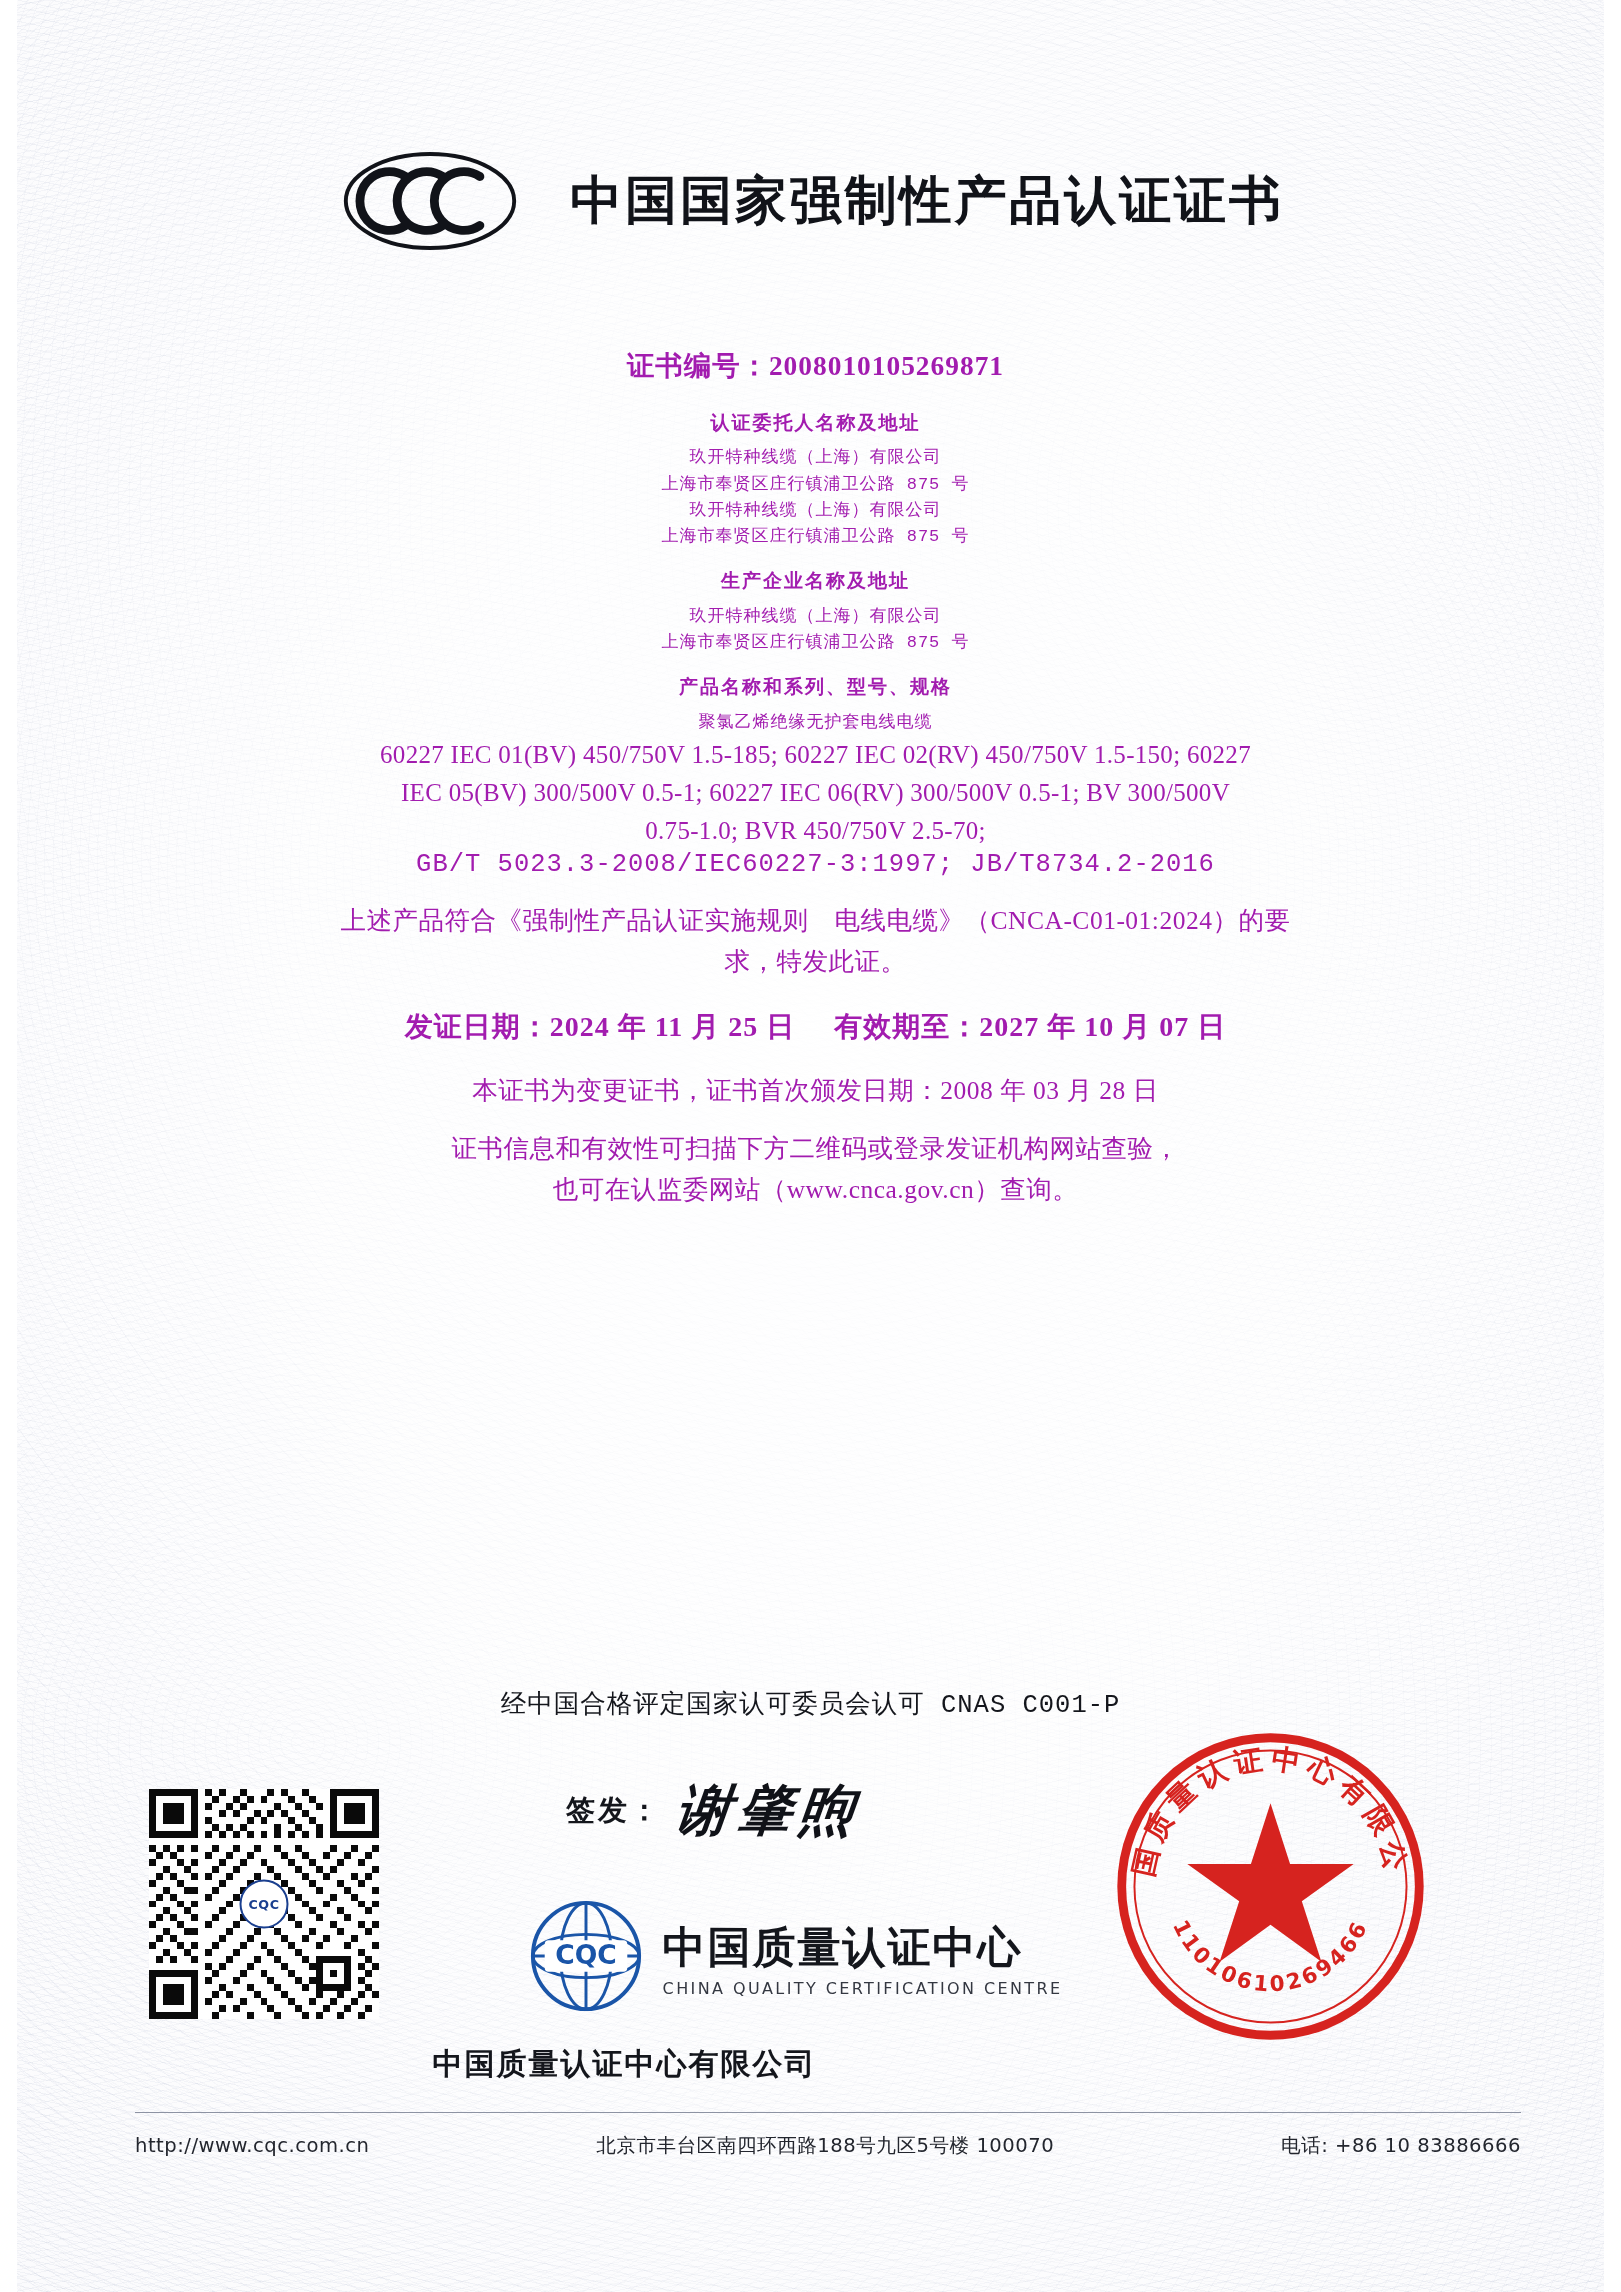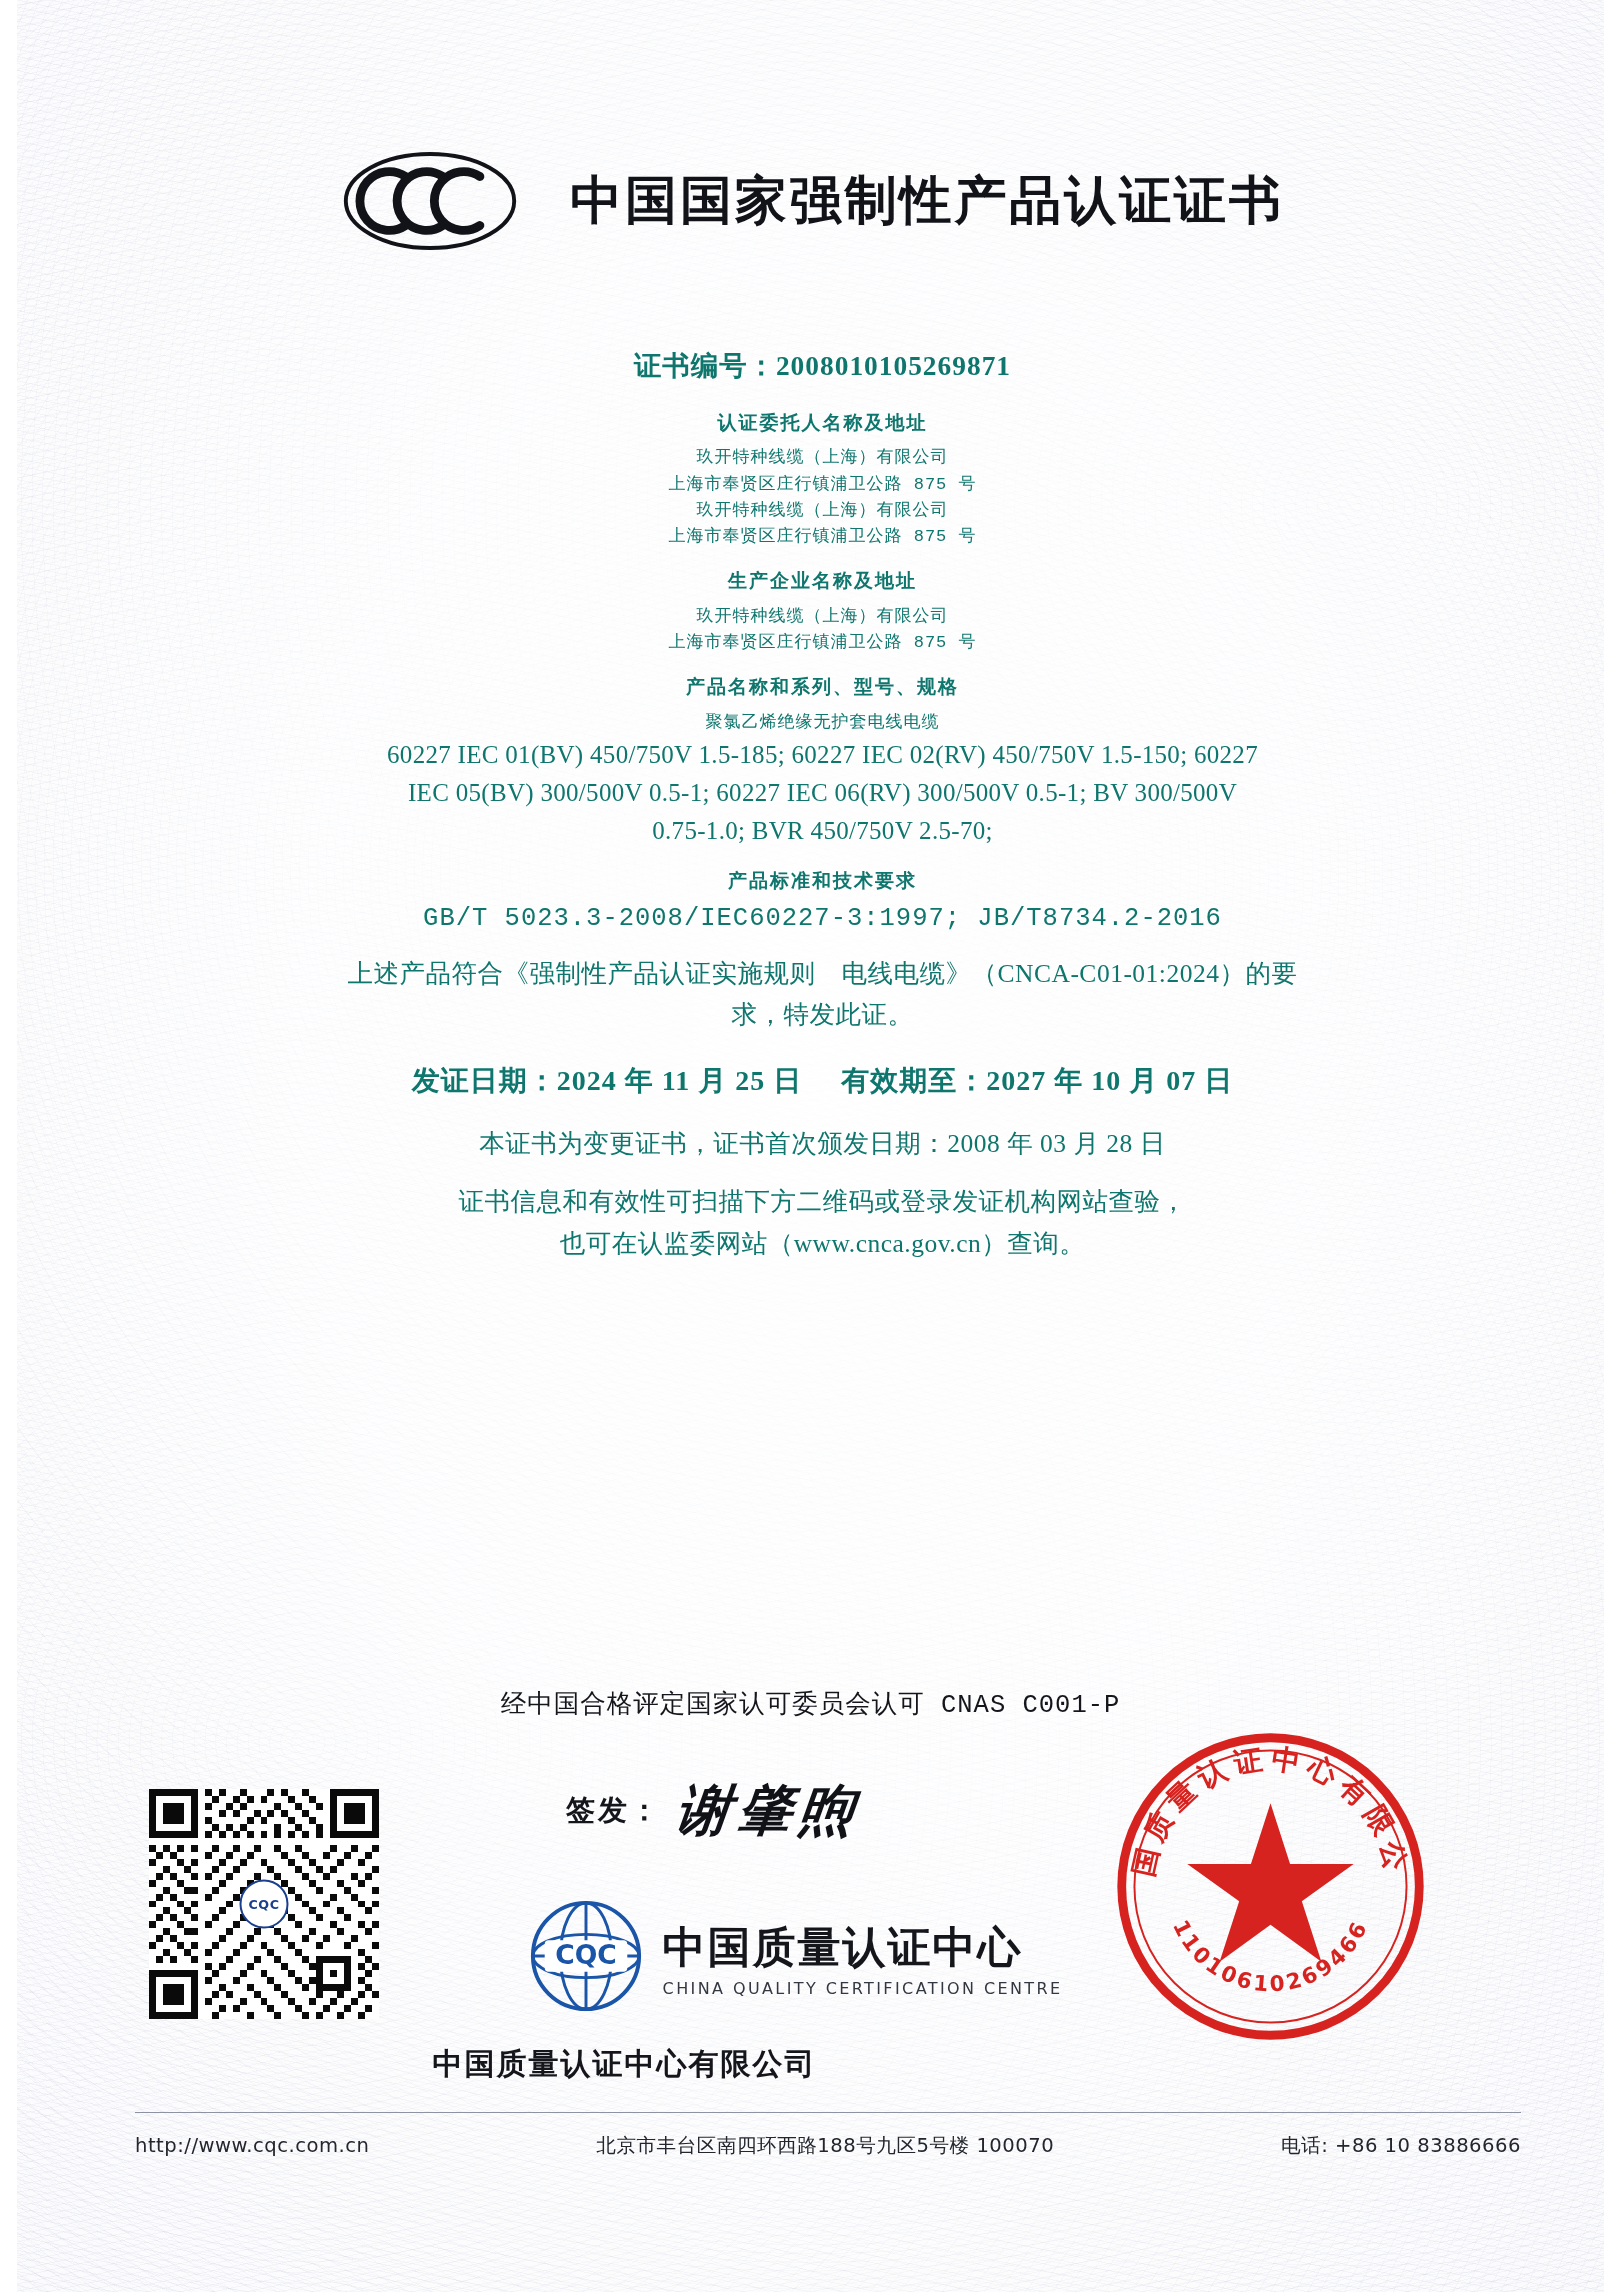--- a/index.html
+++ b/index.html
@@ -66,24 +66,24 @@
     font-weight: bold;
     letter-spacing: 2.9px;
     color: #111319;
     white-space: nowrap;
   }
 
   
   .body-wrap {
     position: absolute;
     top: 348px;
-    left: 12px;
+    left: 5px;
     width: 100%;
     text-align: center;
-    color: #0f766e;
+    color: #a21caf;
   }
   .cert-no {
     font-size: 27.4px;
     font-weight: bold;
     letter-spacing: 1px;
     margin-bottom: 25.5px;
   }
   .sec-head {
     font-size: 19px;
     font-weight: bold;
@@ -311,21 +311,20 @@
       <div class="sec-head">生产企业名称及地址</div>
       <div class="sec-line">玖开特种线缆（上海）有限公司</div>
       <div class="sec-line">上海市奉贤区庄行镇浦卫公路 875 号</div>
 
       <div class="sec-head">产品名称和系列、型号、规格</div>
       <div class="sec-line">聚氯乙烯绝缘无护套电线电缆</div>
       <div class="prod-line">60227 IEC 01(BV) 450/750V 1.5-185; 60227 IEC 02(RV) 450/750V 1.5-150; 60227</div>
       <div class="prod-line">IEC 05(BV) 300/500V 0.5-1; 60227 IEC 06(RV) 300/500V 0.5-1; BV 300/500V</div>
       <div class="prod-line">0.75-1.0; BVR 450/750V 2.5-70;</div>
 
-      <div class="sec-head">产品标准和技术要求</div>
       <div class="std-line">GB/T 5023.3-2008/IEC60227-3:1997; JB/T8734.2-2016</div>
 
       <div class="statement">上述产品符合《强制性产品认证实施规则　电线电缆》（CNCA-C01-01:2024）的要</div>
       <div class="statement" style="margin-top:0;">求，特发此证。</div>
 
       <div class="dates">
         <span>发证日期：</span><span>2024 年 11 月 25 日</span><span class="gap"></span><span>有效期至：</span><span>2027 年 10 月 07 日</span>
       </div>
 
       <div class="notes">本证书为变更证书，证书首次颁发日期：2008 年 03 月 28 日</div>

